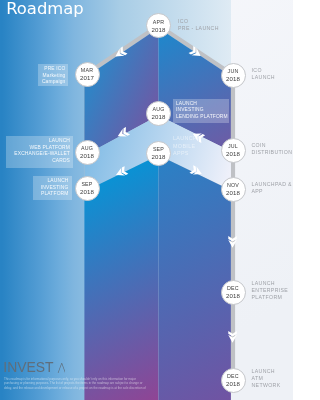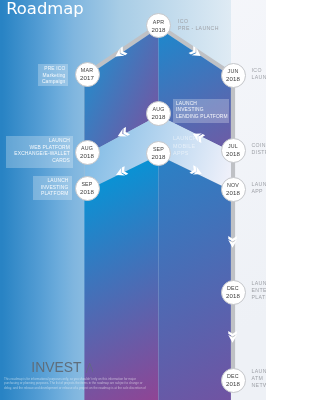--- a/index.html
+++ b/index.html
@@ -1,22 +1,22 @@
 <!DOCTYPE html>
 <html><head>
 <meta charset="utf-8">
 <title>Roadmap</title>
 <style>
   html,body{margin:0;padding:0;background:#fff;}
   body{width:293px;height:400px;overflow:hidden;font-family:"Liberation Sans",sans-serif;}
-  #stage{position:relative;width:266px;height:400px;overflow:hidden;}
+  #stage{position:relative;width:293px;height:400px;overflow:hidden;}
   svg.layer{position:absolute;left:0;top:0;width:293px;height:400px;display:block;}
   #title{position:absolute;left:6.2px;top:-0.6px;font-size:16.4px;color:#fff;font-family:"DejaVu Sans",sans-serif;letter-spacing:0px;}
   #logo{position:absolute;left:3.3px;top:361.2px;font-size:13.9px;color:#5f6e7c;letter-spacing:0px;
-        line-height:13.7px;display:flex;align-items:flex-start;margin-left:28px;}
+        line-height:13.7px;display:flex;align-items:flex-start;}
   #logo .la{display:inline-block;margin-left:3.2px;margin-top:1.7px;}
   .node{position:absolute;width:25px;height:25px;border-radius:50%;background:#fff;
         border:1.7px solid #c4c6ca;box-sizing:border-box;}
   .node .m{position:absolute;left:0;right:0;top:4.6px;text-align:center;font-size:5.3px;color:#3c3c3c;letter-spacing:.2px;}
   .node .y{position:absolute;left:0;right:0;top:11.6px;text-align:center;font-size:6.1px;color:#3c3c3c;letter-spacing:.1px;}
   .rlabel{position:absolute;font-size:5.2px;line-height:7.2px;color:#9fa2a8;letter-spacing:.35px;white-space:pre;}
   .box{position:absolute;box-sizing:border-box;background:rgba(255,255,255,.26);}
   .box .t{position:absolute;right:3px;font-size:4.9px;line-height:6.7px;color:rgba(255,255,255,.92);letter-spacing:.15px;white-space:pre;text-align:right;}
   #disc{position:absolute;left:4px;top:377px;width:142px;font-size:3.05px;line-height:4.35px;
         color:rgba(255,255,255,.50);letter-spacing:0px;}

